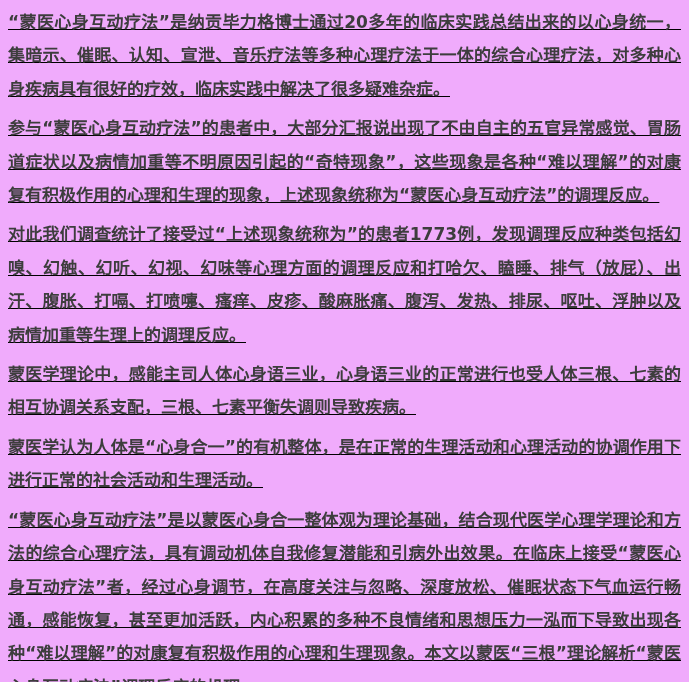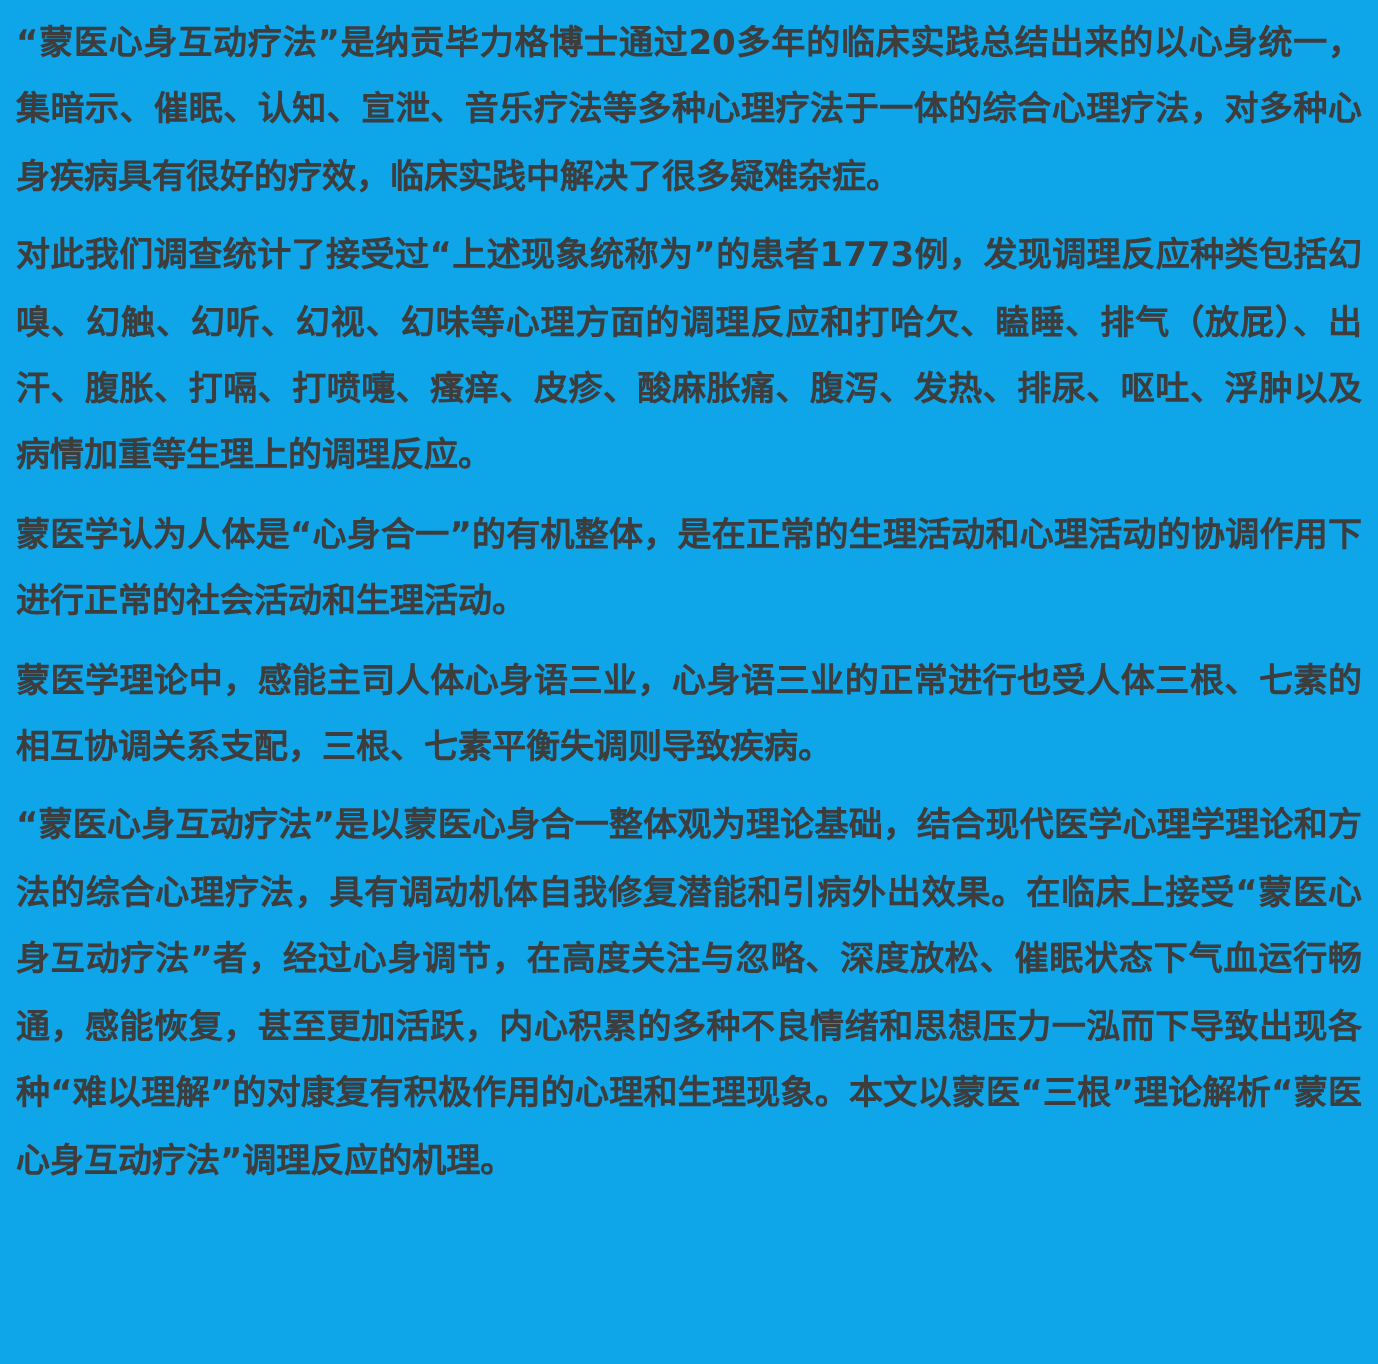--- a/index.html
+++ b/index.html
@@ -9,35 +9,37 @@
       background: #ffffff;
       overflow: hidden;
     }
     body {
       font-family: "DejaVu Sans", "Liberation Sans", sans-serif;
     }
     .article {
       width: 689px;
       height: 682px;
       padding: 6px 8px 0 8px;
-      background: #0ea5e9;
+      background: #f0abfc;
+      text-decoration: underline;
     }
     .article p {
       font-size: 17px;
       font-weight: 700;
       color: #3d3d3d;
       line-height: 33.4px;
       text-align: justify;
       letter-spacing: 0;
       margin: 0 0 6px 0;
       word-break: break-all;
     }
   </style>
 </head>
 <body>
 
 <main class="article">
   <p>“蒙医心身互动疗法”是纳贡毕力格博士通过20多年的临床实践总结出来的以心身统一，集暗示、催眠、认知、宣泄、音乐疗法等多种心理疗法于一体的综合心理疗法，对多种心身疾病具有很好的疗效，临床实践中解决了很多疑难杂症。</p>
+  <p>参与“蒙医心身互动疗法”的患者中，大部分汇报说出现了不由自主的五官异常感觉、胃肠道症状以及病情加重等不明原因引起的“奇特现象”，这些现象是各种“难以理解”的对康复有积极作用的心理和生理的现象，上述现象统称为“蒙医心身互动疗法”的调理反应。</p>
   <p>对此我们调查统计了接受过“上述现象统称为”的患者1773例，发现调理反应种类包括幻嗅、幻触、幻听、幻视、幻味等心理方面的调理反应和打哈欠、瞌睡、排气（放屁）、出汗、腹胀、打嗝、打喷嚏、瘙痒、皮疹、酸麻胀痛、腹泻、发热、排尿、呕吐、浮肿以及病情加重等生理上的调理反应。</p>
+  <p>蒙医学理论中，感能主司人体心身语三业，心身语三业的正常进行也受人体三根、七素的相互协调关系支配，三根、七素平衡失调则导致疾病。</p>
   <p>蒙医学认为人体是“心身合一”的有机整体，是在正常的生理活动和心理活动的协调作用下进行正常的社会活动和生理活动。</p>
-  <p>蒙医学理论中，感能主司人体心身语三业，心身语三业的正常进行也受人体三根、七素的相互协调关系支配，三根、七素平衡失调则导致疾病。</p>
   <p>“蒙医心身互动疗法”是以蒙医心身合一整体观为理论基础，结合现代医学心理学理论和方法的综合心理疗法，具有调动机体自我修复潜能和引病外出效果。在临床上接受“蒙医心身互动疗法”者，经过心身调节，在高度关注与忽略、深度放松、催眠状态下气血运行畅通，感能恢复，甚至更加活跃，内心积累的多种不良情绪和思想压力一泓而下导致出现各种“难以理解”的对康复有积极作用的心理和生理现象。本文以蒙医“三根”理论解析“蒙医心身互动疗法”调理反应的机理。</p>
 </main>
 
 </body></html>

